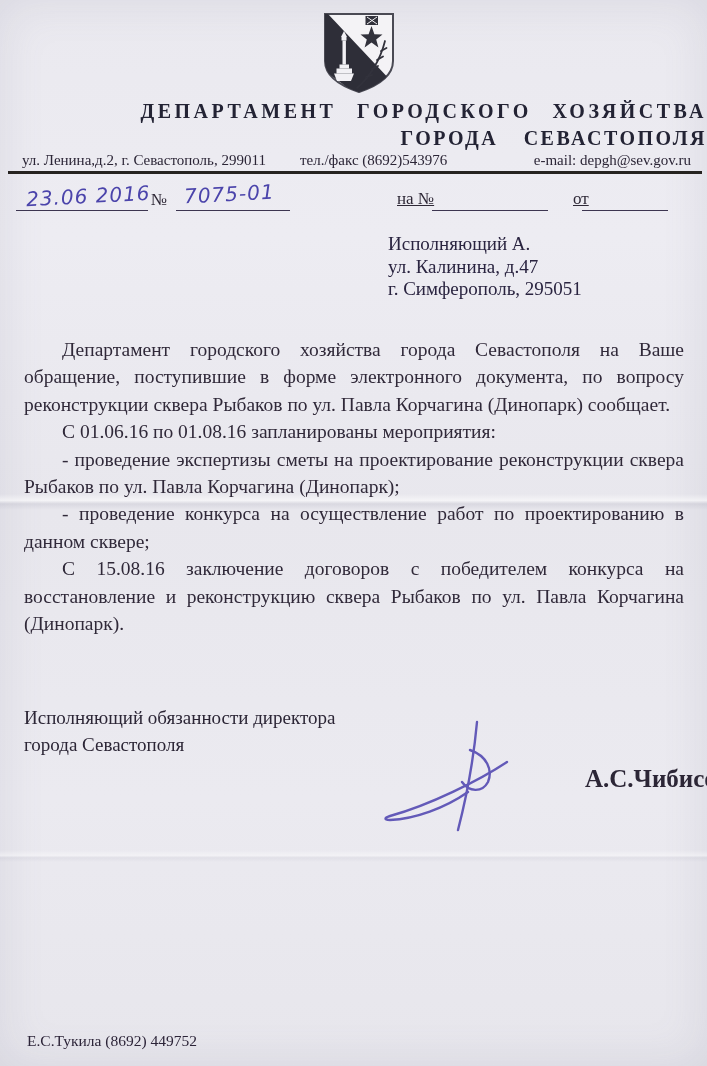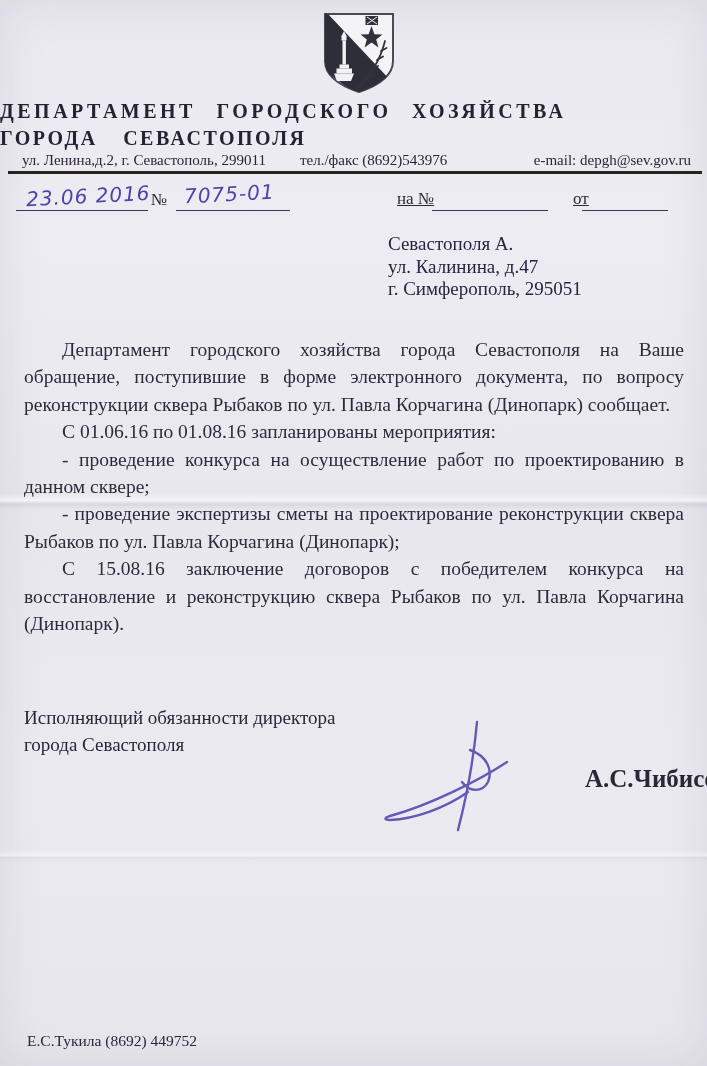--- a/index.html
+++ b/index.html
@@ -10,21 +10,21 @@
     background:linear-gradient(180deg,#eae9ef 0%,#edecf2 22%,#e8e7ed 48%,#ebeaf0 75%,#e7e6ec 100%);
     box-shadow:inset 0 0 46px rgba(110,110,140,0.14);
     overflow:hidden;
     font-family:"Liberation Serif", serif;
     color:#2e2836;
   }
   .crease{position:absolute;left:0;width:707px;pointer-events:none;}
   .crease-1{top:494px;height:16px;background:linear-gradient(180deg,rgba(255,255,255,0) 0%,rgba(255,255,255,0.55) 40%,rgba(140,140,160,0.16) 62%,rgba(255,255,255,0) 100%);}
   .crease-2{top:850px;height:12px;background:linear-gradient(180deg,rgba(255,255,255,0) 0%,rgba(255,255,255,0.4) 45%,rgba(140,140,160,0.10) 65%,rgba(255,255,255,0) 100%);}
   .emblem{position:absolute;left:321px;top:11px;width:76px;height:85px;}
-  .org-line{position:absolute;left:0;width:707px;text-align:left;font-weight:bold;color:#232334;}
+  .org-line{position:absolute;left:0;width:707px;text-align:right;font-weight:bold;color:#232334;}
   .org-line1{top:100px;font-size:20px;letter-spacing:3.5px;word-spacing:12px;}
   .org-line2{top:127px;font-size:20px;letter-spacing:2.5px;word-spacing:18px;}
   .contact-row{position:absolute;top:152px;left:0;width:707px;font-size:15px;color:#2b2536;}
   .contact-left{position:absolute;left:22px;top:0;}
   .contact-mid{position:absolute;left:300px;top:0;}
   .contact-right{position:absolute;right:16px;top:0;}
   .rule{position:absolute;left:8px;top:171px;width:694px;height:3px;background:#262320;}
   .hand{font-family:"DejaVu Sans",sans-serif;font-style:italic;color:#4b44ab;font-size:20px;letter-spacing:1px;}
   .hw-date{position:absolute;left:26px;top:184px;transform:rotate(-3deg);}
   .hw-num{position:absolute;left:184px;top:182px;transform:rotate(-3deg);}
@@ -104,30 +104,30 @@
   <span class="ref-label lbl-no">№</span>
   <span class="hand hw-num">7075-01</span>
   <span class="blank blank-date"></span>
   <span class="blank blank-num"></span>
   <span class="ref-label lbl-na">на №</span>
   <span class="blank blank-na"></span>
   <span class="ref-label lbl-ot">от</span>
   <span class="blank blank-ot"></span>
 
   <div class="recipient">
-    <div>Севастополя А.</div>
+    <div>Исполняющий А.</div>
     <div>ул. Калинина, д.47</div>
     <div>г. Симферополь, 295051</div>
   </div>
 
   <div class="body-text">
       <p>Департамент городского хозяйства города Севастополя на Ваше обращение, поступившие в форме электронного документа, по вопросу реконструкции сквера Рыбаков по ул. Павла Корчагина (Динопарк) сообщает.</p>
       <p>С 01.06.16 по 01.08.16 запланированы мероприятия:</p>
+      <p>- проведение экспертизы сметы на проектирование реконструкции сквера Рыбаков по ул. Павла Корчагина (Динопарк);</p>
       <p>- проведение конкурса на осуществление работ по проектированию в данном сквере;</p>
-      <p>- проведение экспертизы сметы на проектирование реконструкции сквера Рыбаков по ул. Павла Корчагина (Динопарк);</p>
       <p>С 15.08.16 заключение договоров с победителем конкурса на восстановление и реконструкцию сквера Рыбаков по ул. Павла Корчагина (Динопарк).</p>
     </div>
 
   <div class="sig-block">
     <div>Исполняющий обязанности директора</div>
     <div>города Севастополя</div>
   </div>
 
   <svg class="signature-svg" viewBox="0 0 150 140">
     <g fill="none" stroke="#584eb4" stroke-width="2.4" stroke-linecap="round" opacity="0.92">

